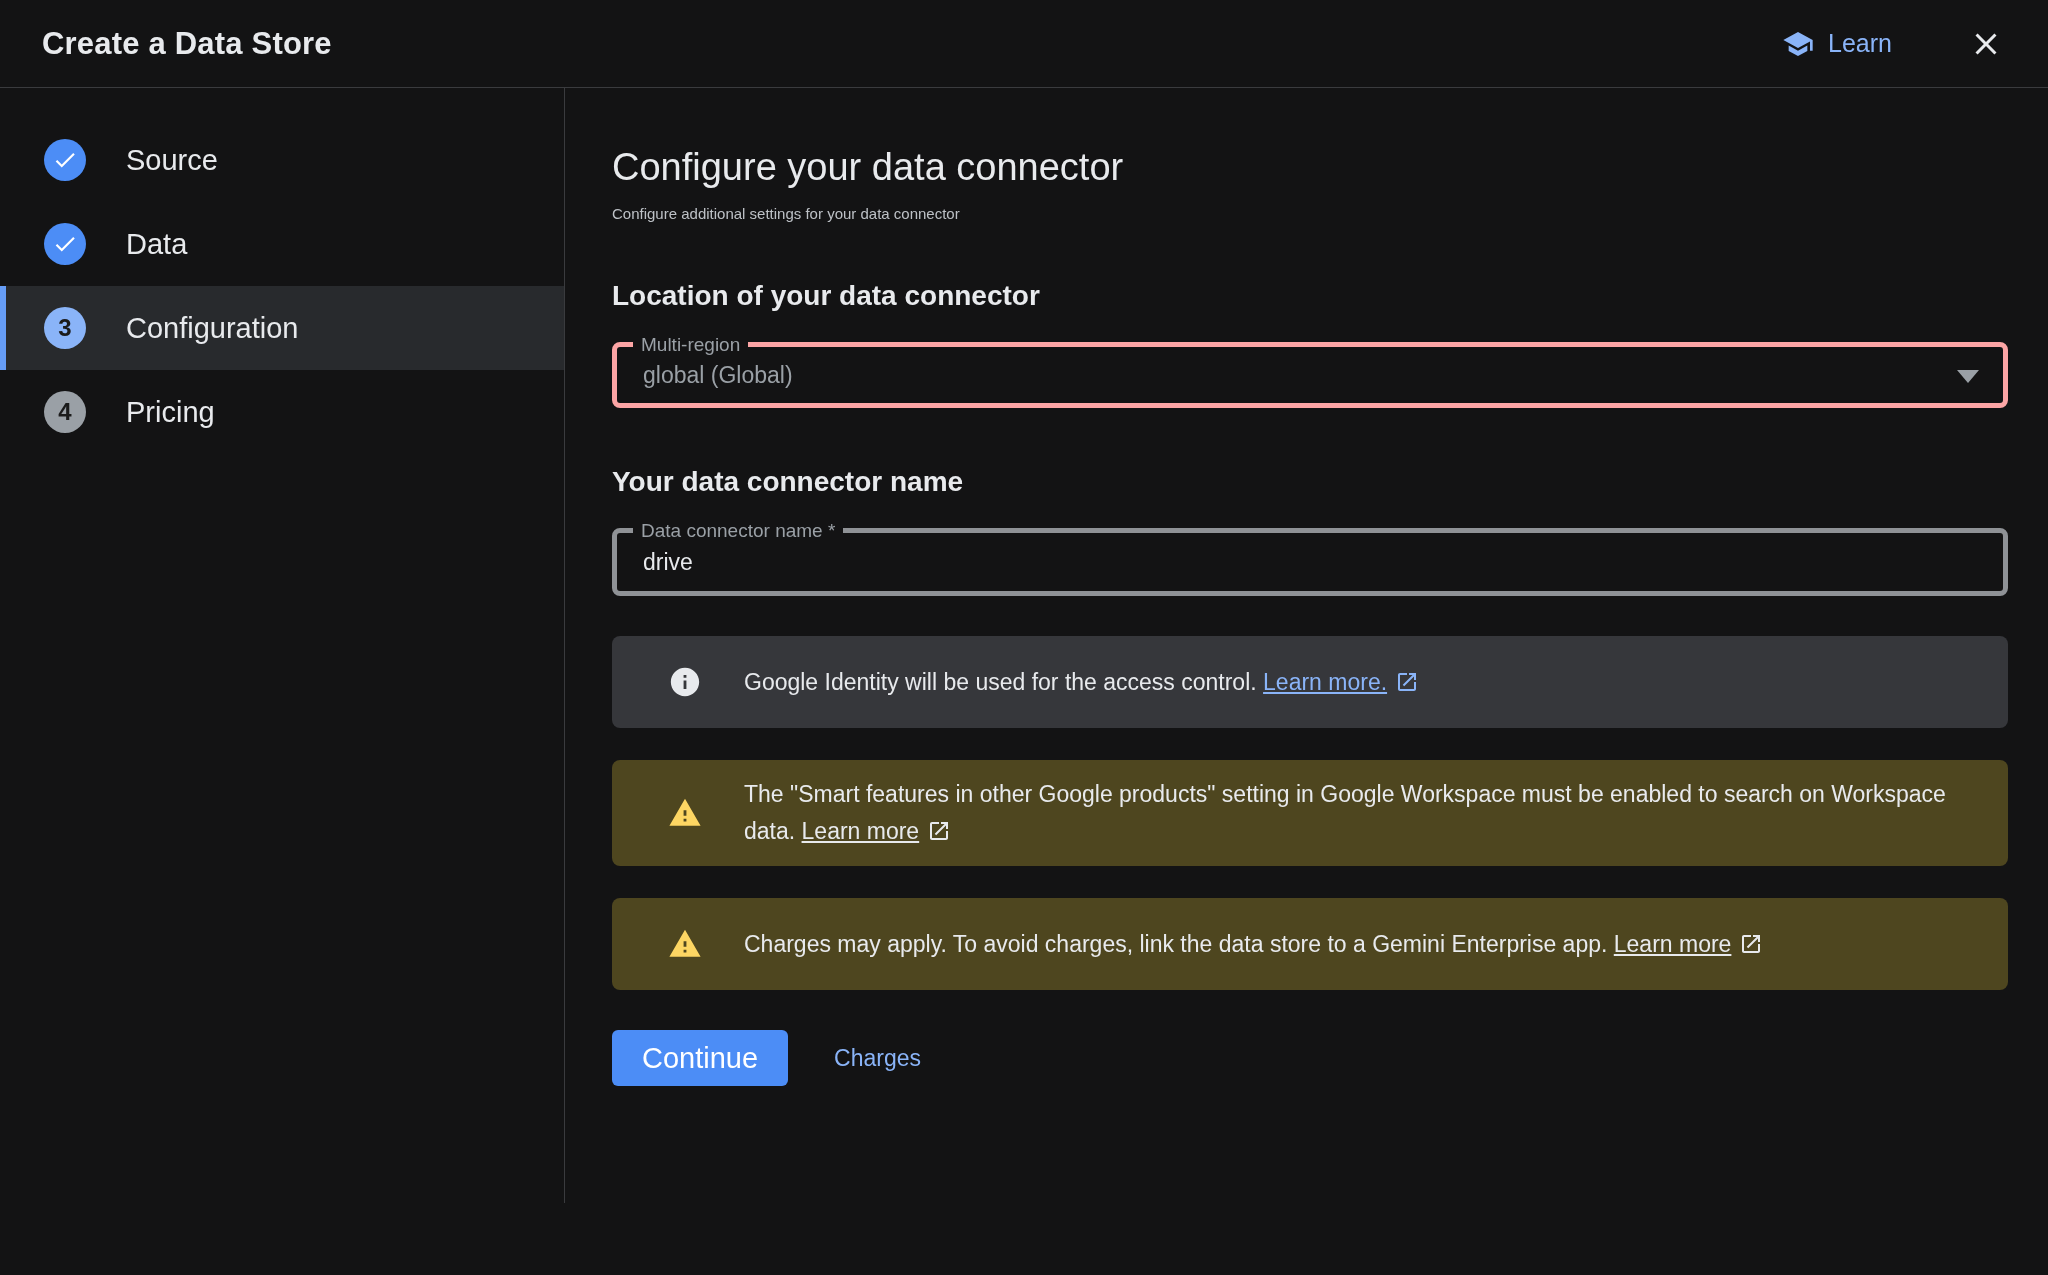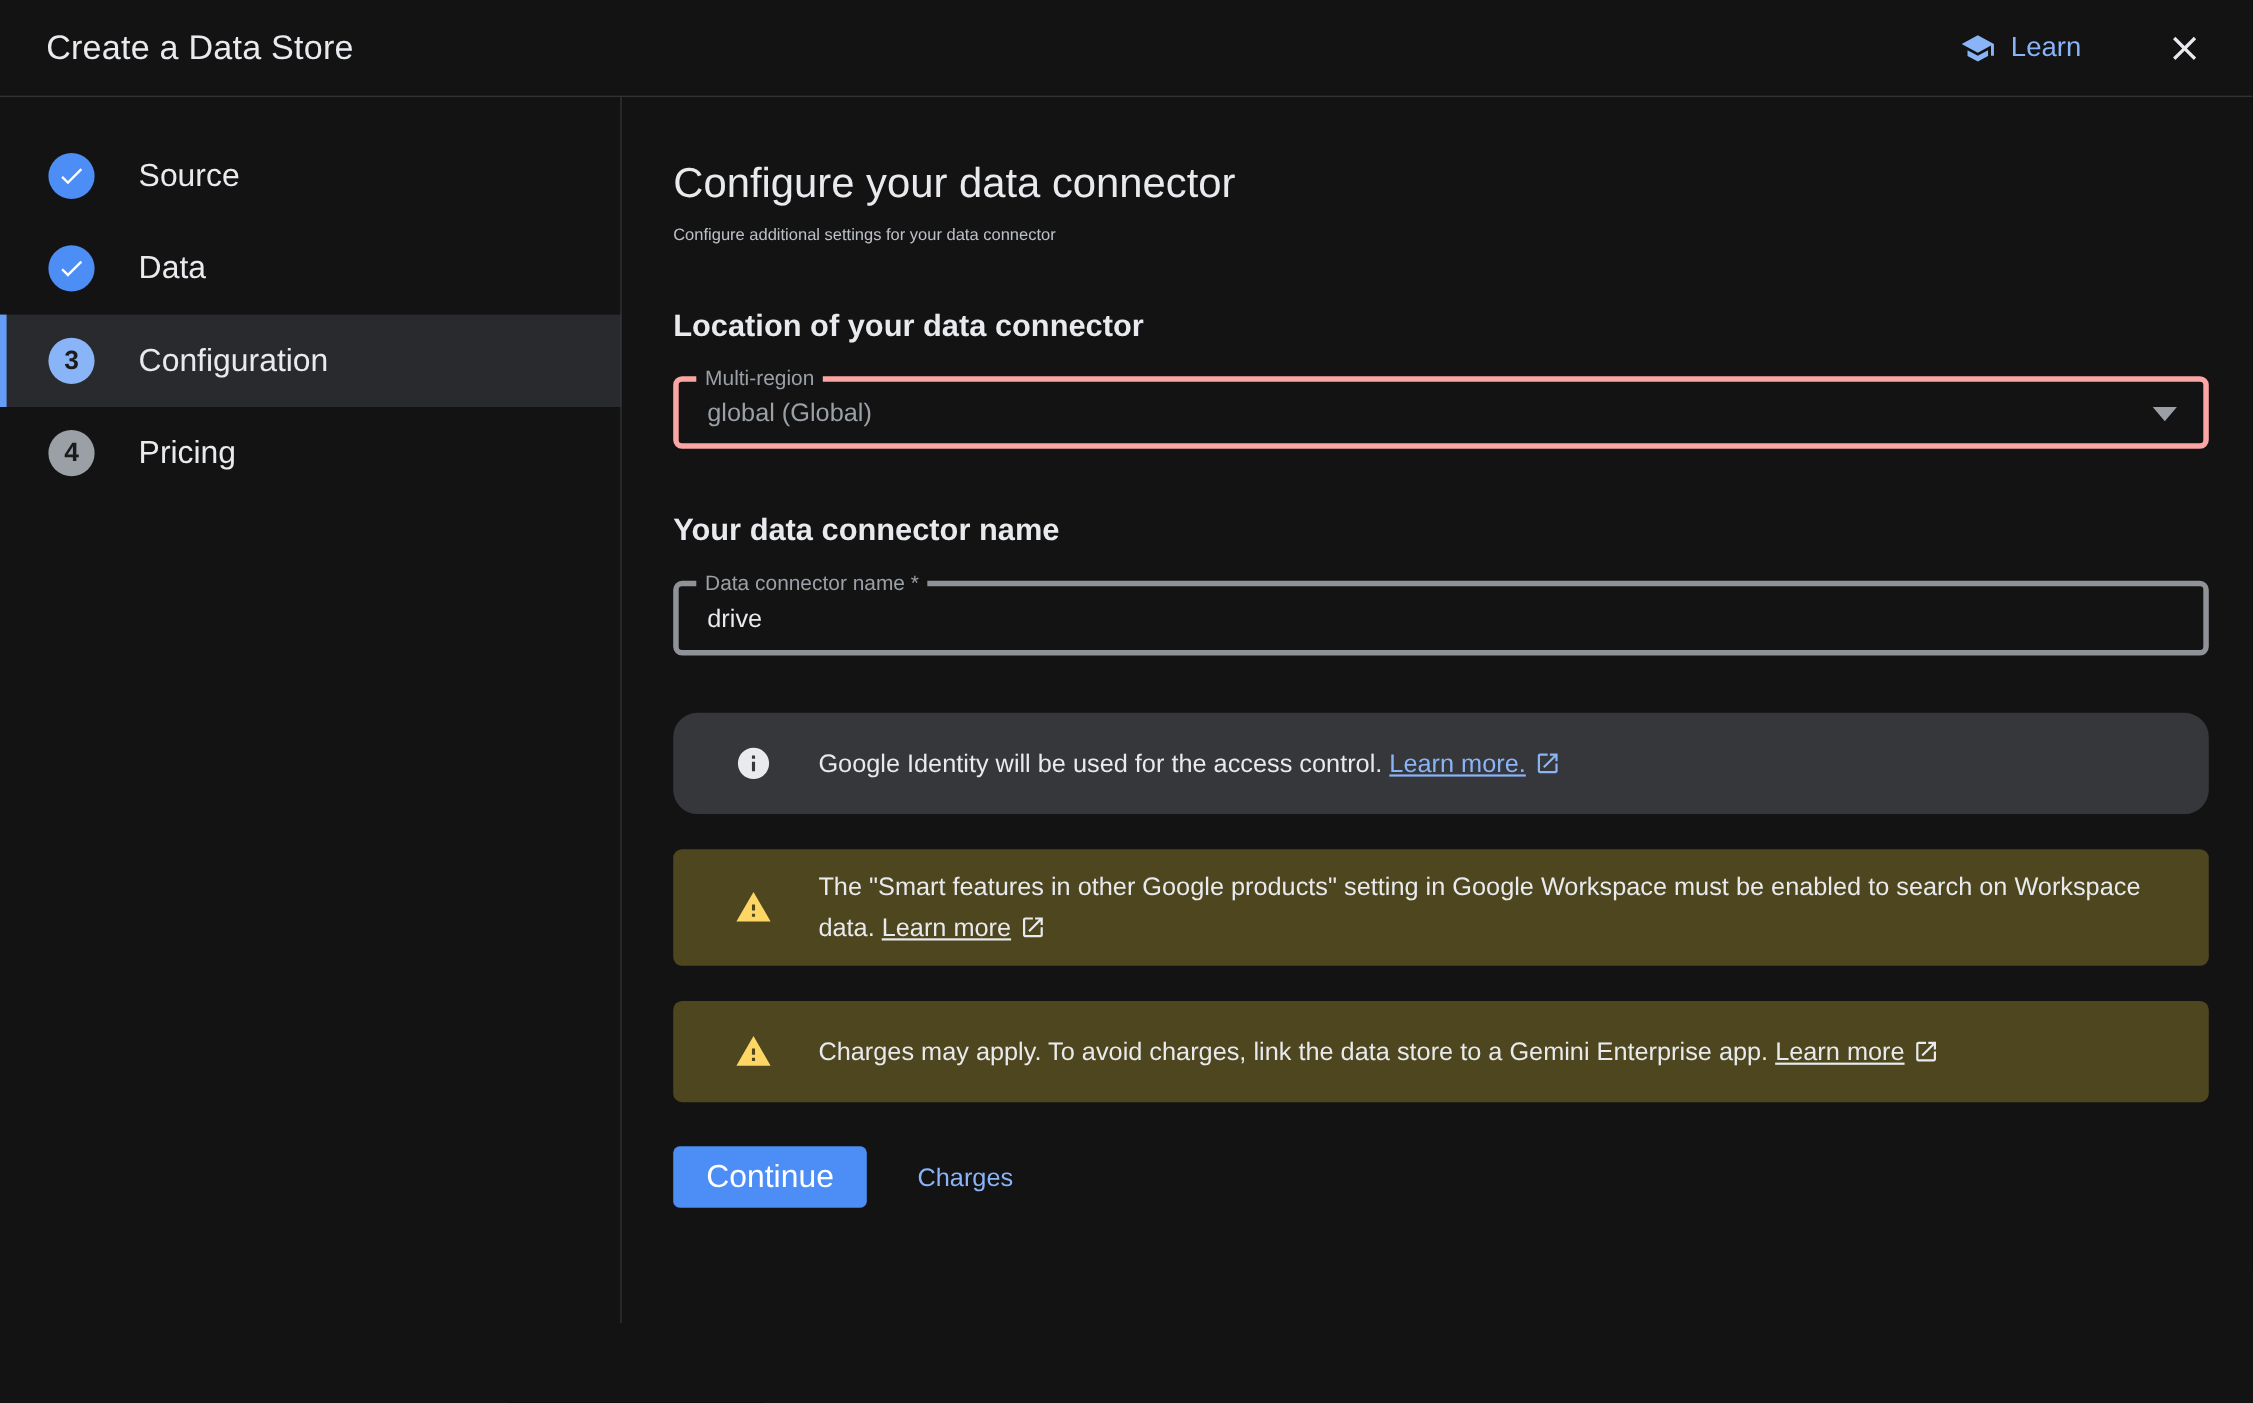--- a/index.html
+++ b/index.html
@@ -10,21 +10,21 @@
     font-family:"Liberation Sans", sans-serif;
     color:#e8eaed;
     position:relative; overflow:hidden;
   }
 
   
   .hdr {
     height:88px; display:flex; align-items:center; justify-content:space-between;
     padding:0 40px 0 42px; border-bottom:1px solid #3a3b3e;
   }
-  .dialog-title { font-size:31px; font-weight:400; color:#e8eaed; letter-spacing:.2px; }
+  .dialog-title { font-size:31px; font-weight:700; color:#e8eaed; letter-spacing:.2px; }
   .hdr-right { display:flex; align-items:center; gap:72px; }
   .learn {
     display:flex; align-items:center; gap:14px;
     color:var(--accent-blue,#8ab4f8); font-size:25px; font-weight:500; cursor:pointer;
     text-decoration:none;
   }
   .learn svg { width:32px; height:32px; fill:currentColor; }
   .iconbtn { background:none; border:none; padding:4px; cursor:pointer; line-height:0; }
   .iconbtn svg { width:36px; height:36px; fill:#e8eaed; }
 
@@ -77,21 +77,21 @@
 
   .helper { margin-top:26px; font-size:21px; color:#d5d7da; }
   .helper b { color:#e8eaed; font-weight:700; }
   .edit-link { color:var(--accent-blue,#8ab4f8); font-size:22px; font-weight:700; margin-left:32px; cursor:pointer; text-decoration:none; }
 
   
   .banner {
     display:flex; align-items:center; max-width:1396px; min-height:92px;
     border-radius:8px; padding:16px 40px 16px 56px;
   }
-  .banner.info { background:var(--info-banner-bg,#36373b); margin-top:52px;border-radius:22px; }
+  .banner.info { background:var(--info-banner-bg,#36373b); margin-top:40px; }
   .banner.warning { background:var(--warning-banner-bg,#4e461f); margin-top:32px; }
   .bicon { width:34px; height:34px; flex-shrink:0; margin-right:42px; }
   .bicon.info-i { fill:#e8eaed; }
   .bicon.warn-t { fill:var(--warning-yellow,#fdd663); }
   .banner p { margin:0; font-size:23px; line-height:37px; color:#e8eaed; }
   .banner-link { text-decoration:underline; cursor:pointer; white-space:nowrap; }
   .banner-link.blue { color:var(--accent-blue,#8ab4f8); }
   .banner-link.white { color:#e8eaed; }
   .ext { width:24px; height:24px; fill:currentColor; vertical-align:-4px; margin-left:8px; text-decoration:none; }
 

